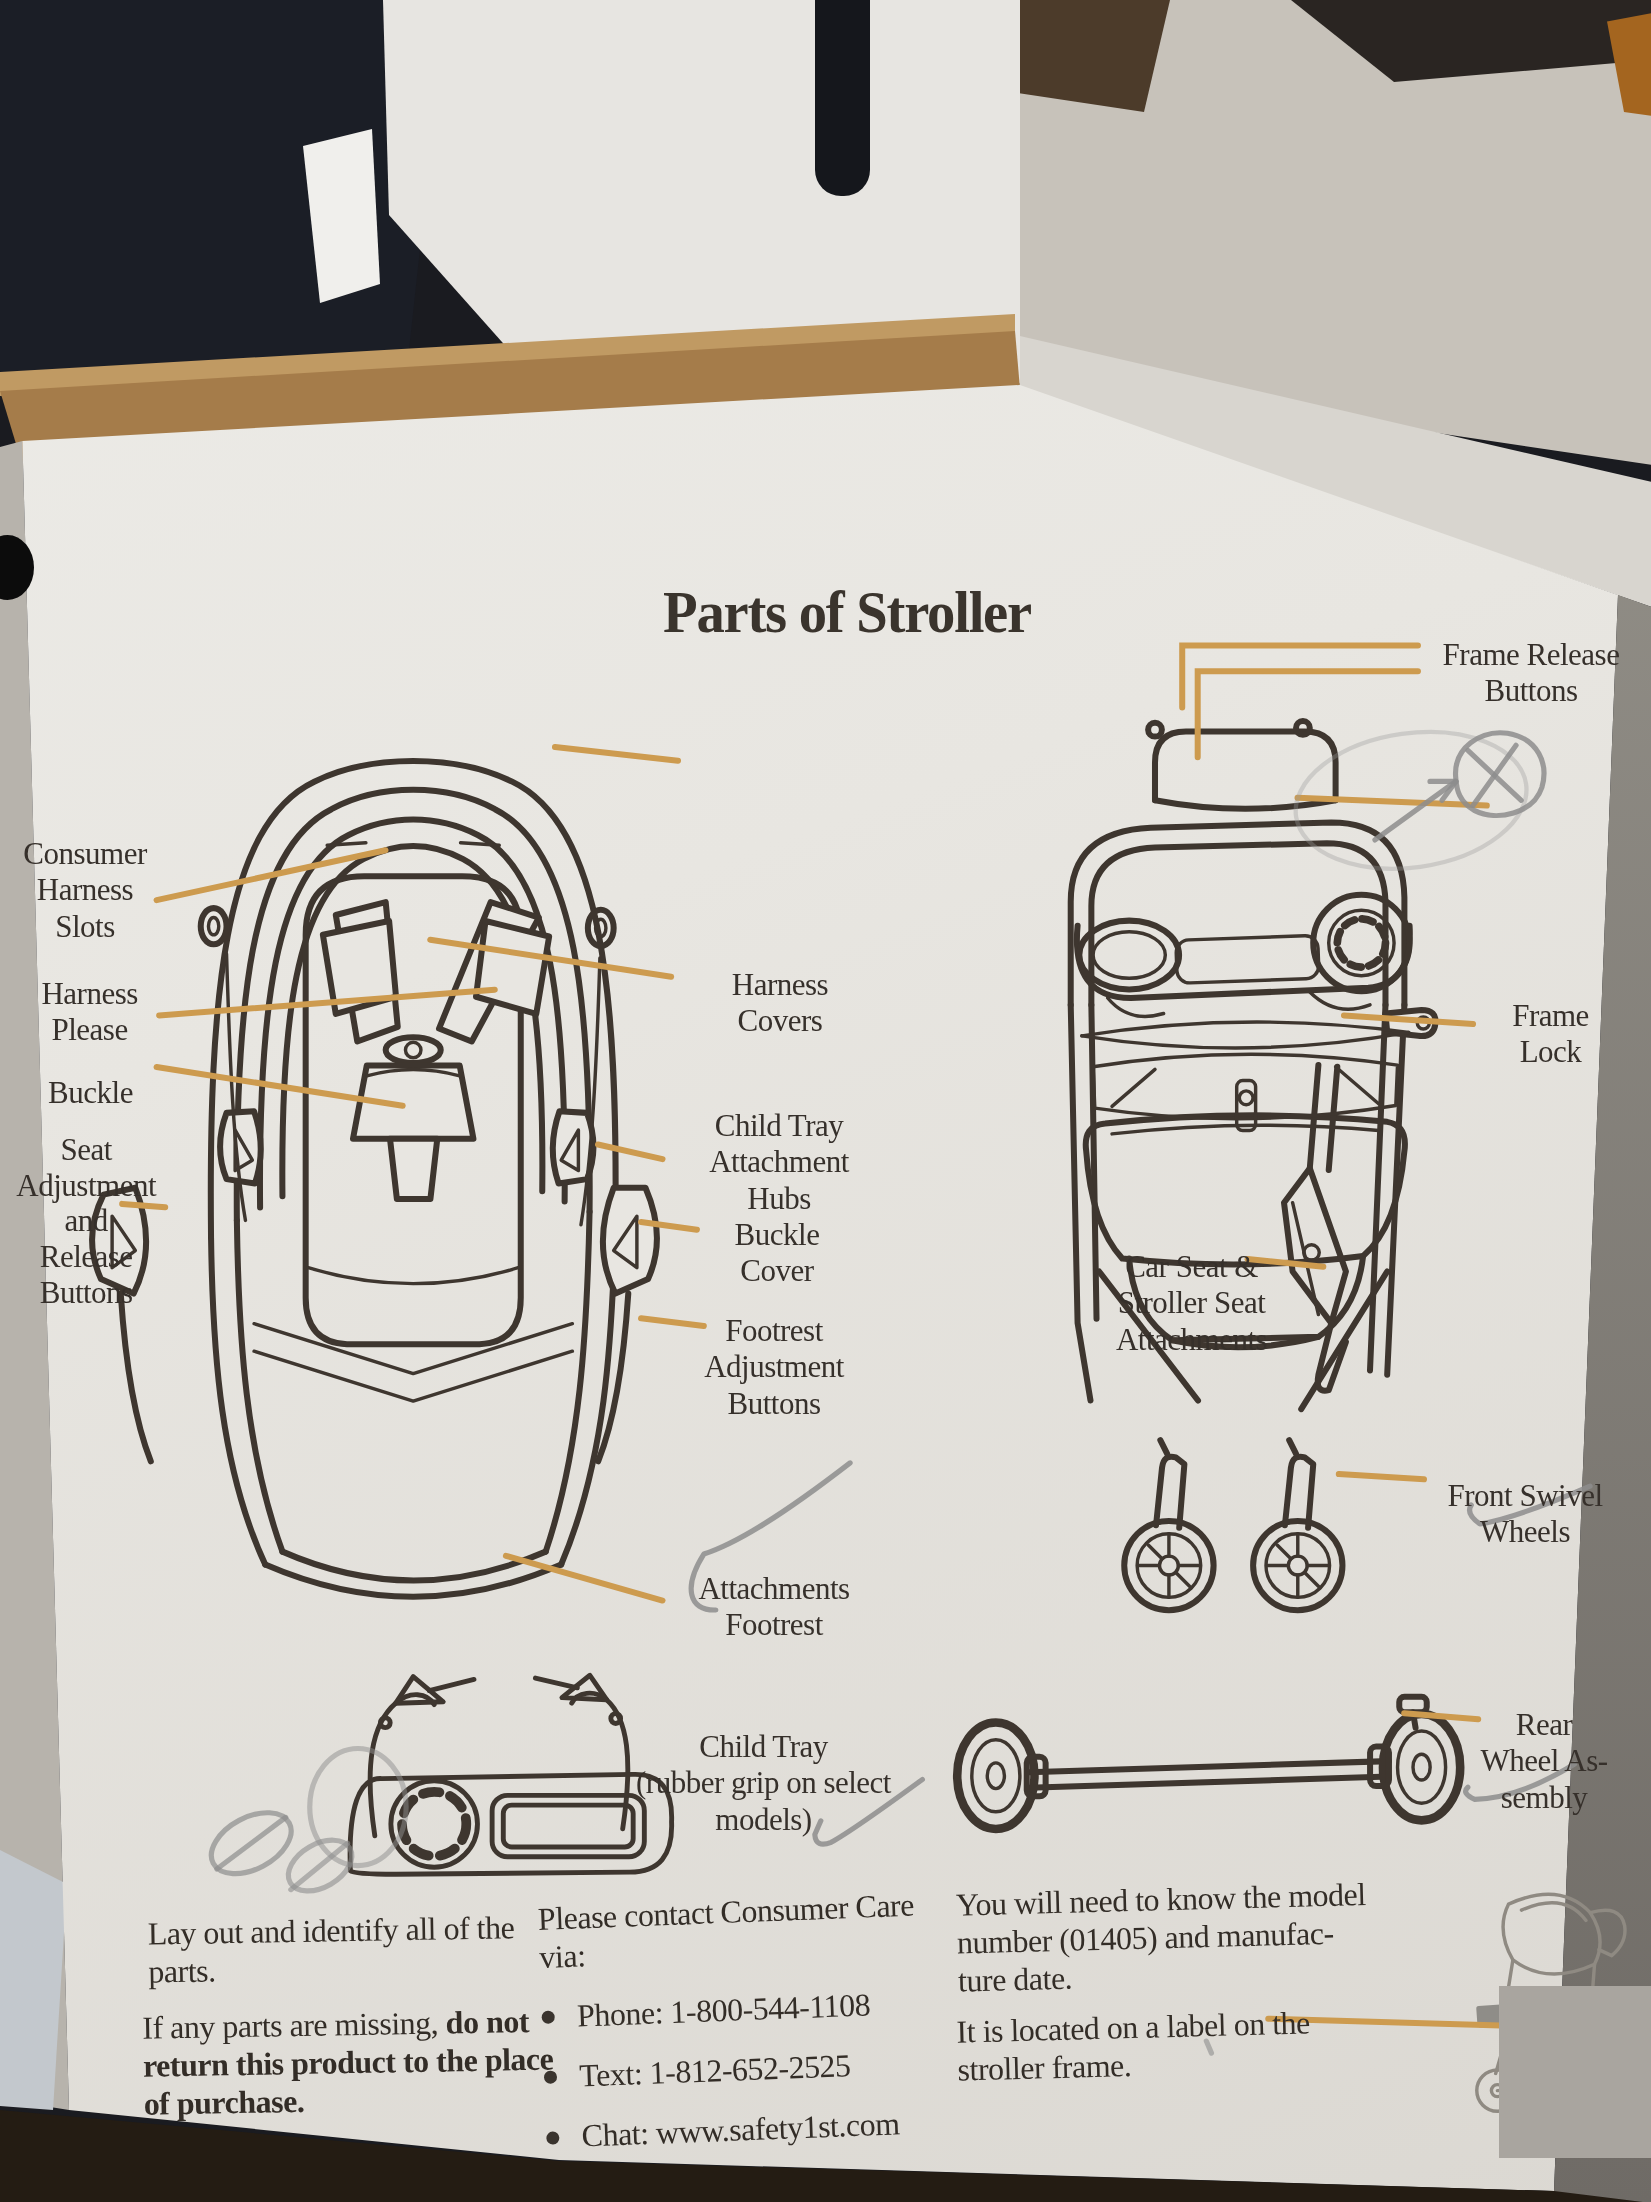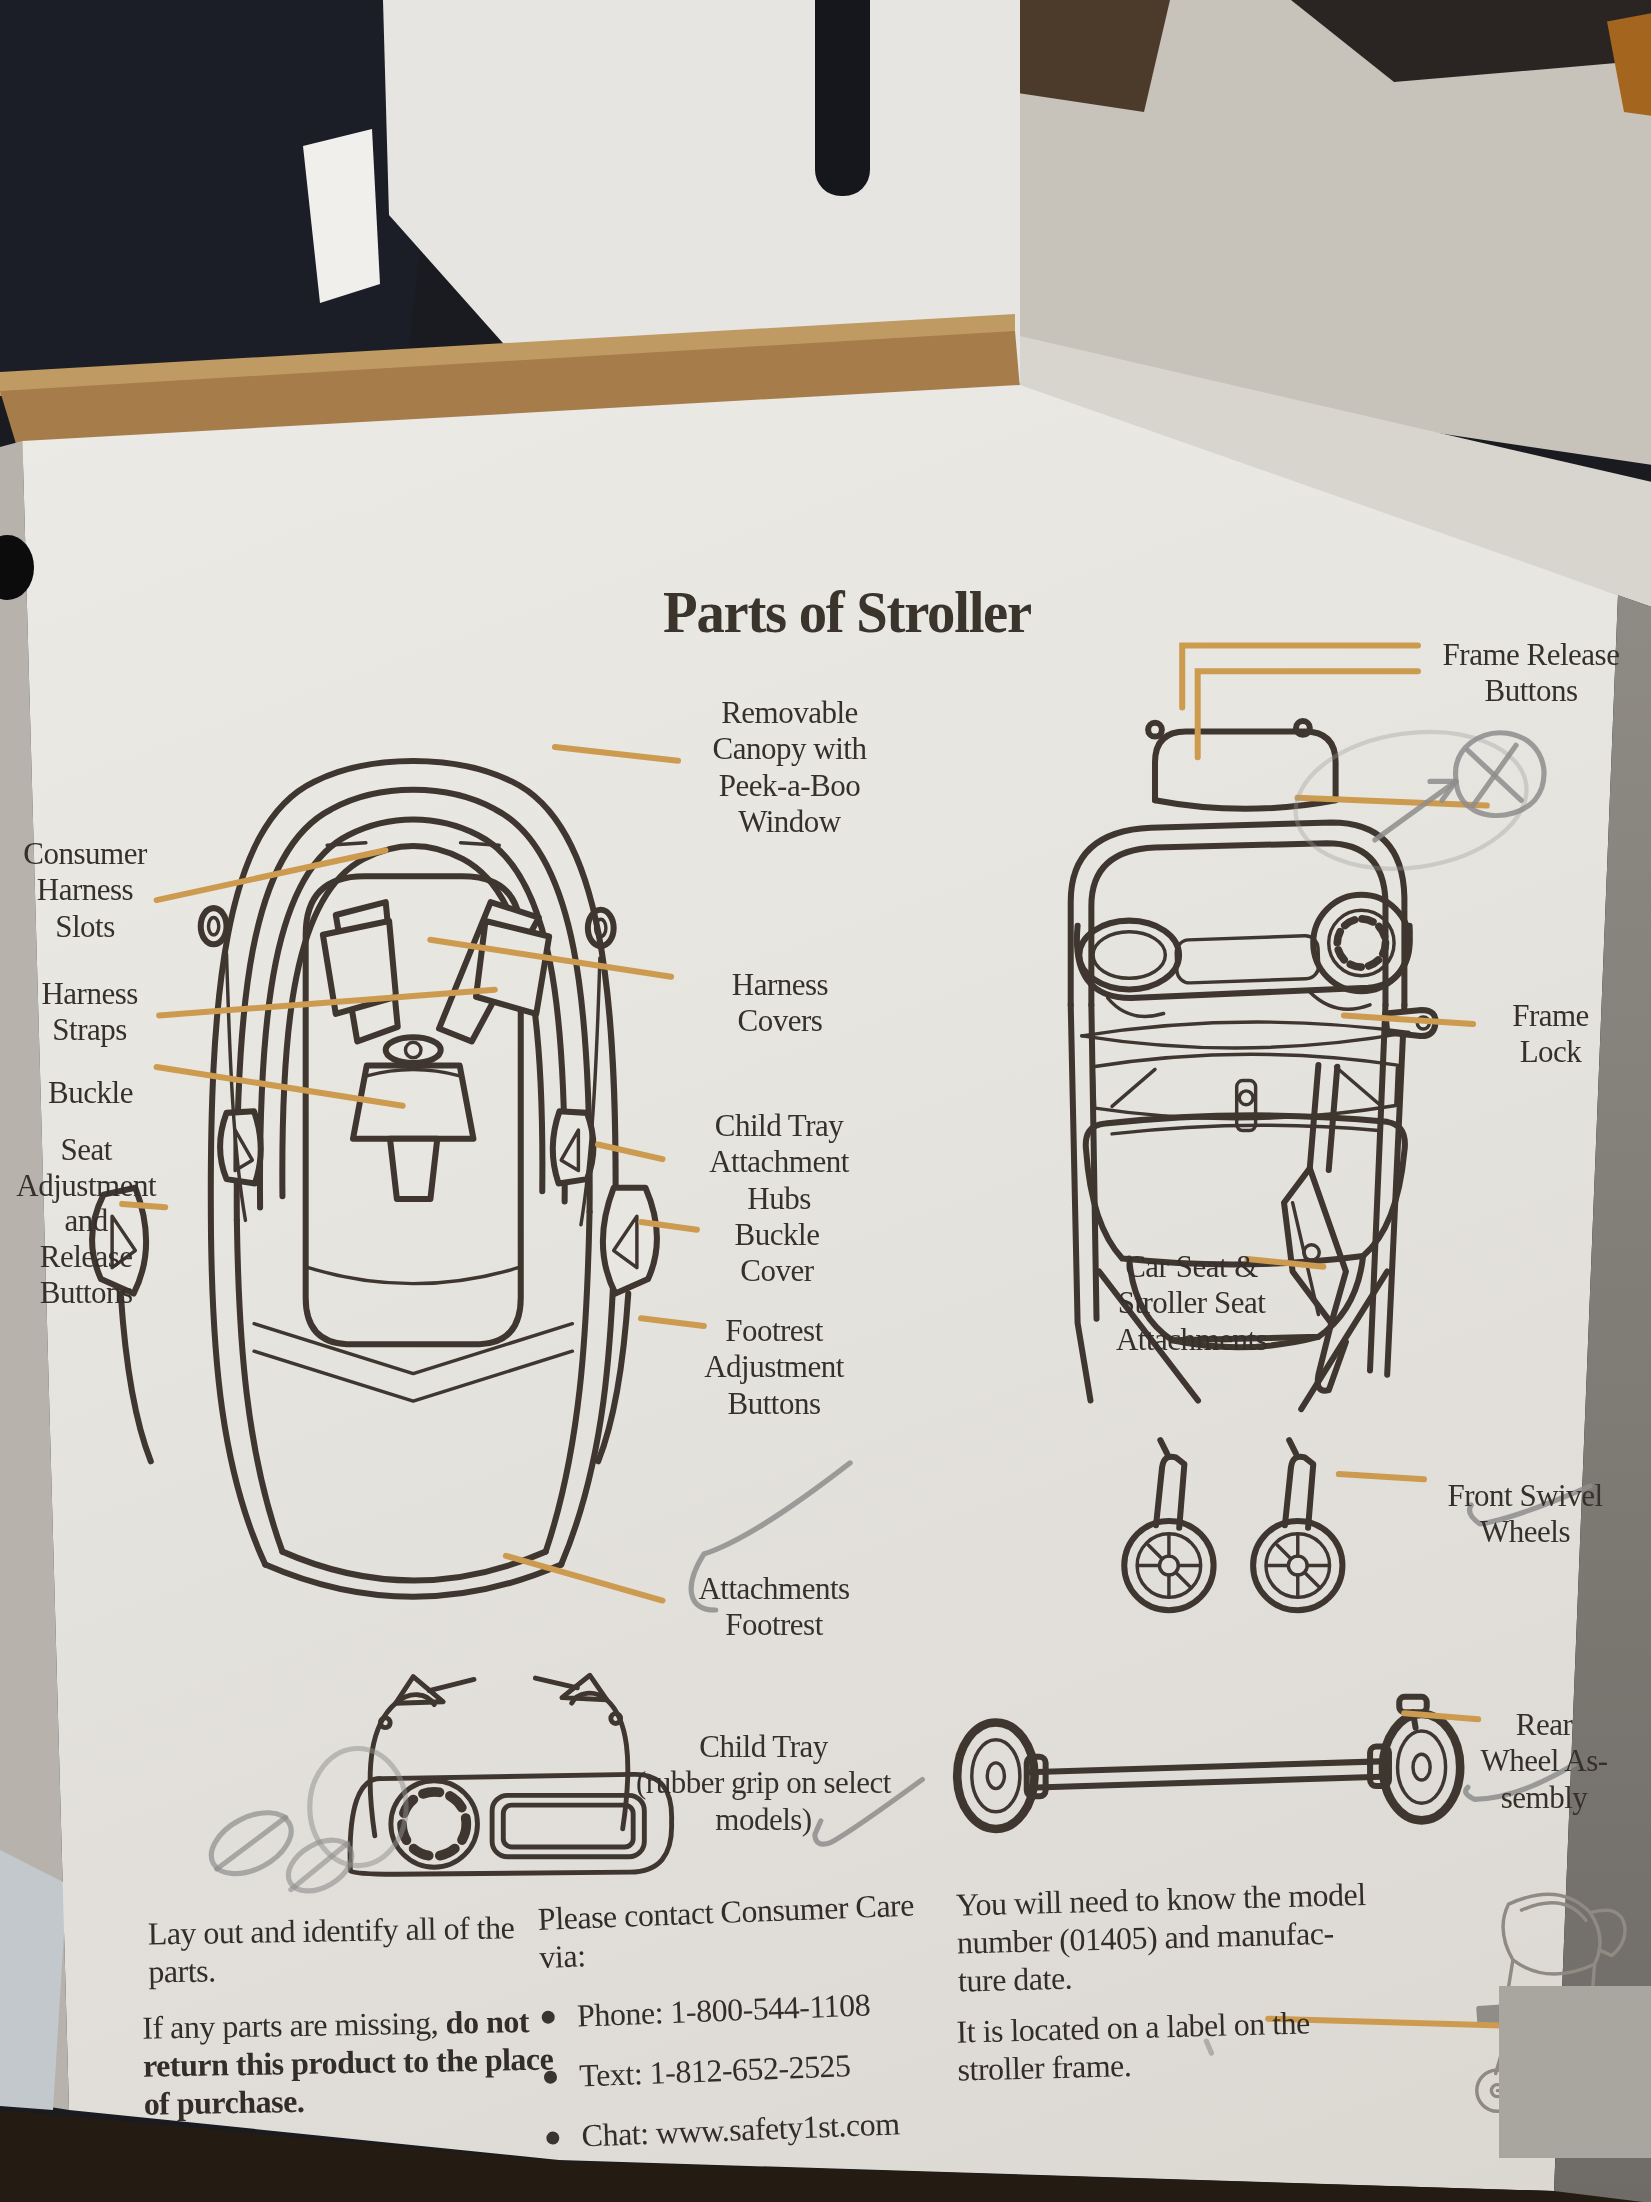--- a/index.html
+++ b/index.html
@@ -276,37 +276,31 @@
 
   <div id="page-title">Parts of Stroller</div>
 
   <div class="lbl" style="left:12px;top:836px;width:146px;">
     <div>Consumer</div>
     <div>Harness</div>
     <div>Slots</div>
   </div>
   <div class="lbl" style="left:20.6px;top:976px;width:138px;">
     <div>Harness</div>
-    <div>Straps</div>
+    <div>Please</div>
   </div>
   <div class="lbl" style="left:26px;top:1075px;width:129px;">
     <div>Buckle</div>
   </div>
   <div class="lbl" style="left:1.7px;top:1132px;width:169px;line-height:1.15;">
     <div>Seat</div>
     <div>Adjustment</div>
     <div>and</div>
     <div>Release</div>
     <div>Buttons</div>
-  </div>
-  <div class="lbl" style="left:669px;top:695px;width:241px;">
-    <div>Removable</div>
-    <div>Canopy with</div>
-    <div>Peek-a-Boo</div>
-    <div>Window</div>
   </div>
   <div class="lbl" style="left:681px;top:967px;width:198px;">
     <div>Harness</div>
     <div>Covers</div>
   </div>
   <div class="lbl" style="left:667px;top:1108px;width:224px;">
     <div>Child Tray</div>
     <div>Attachment</div>
     <div>Hubs</div>
   </div>

